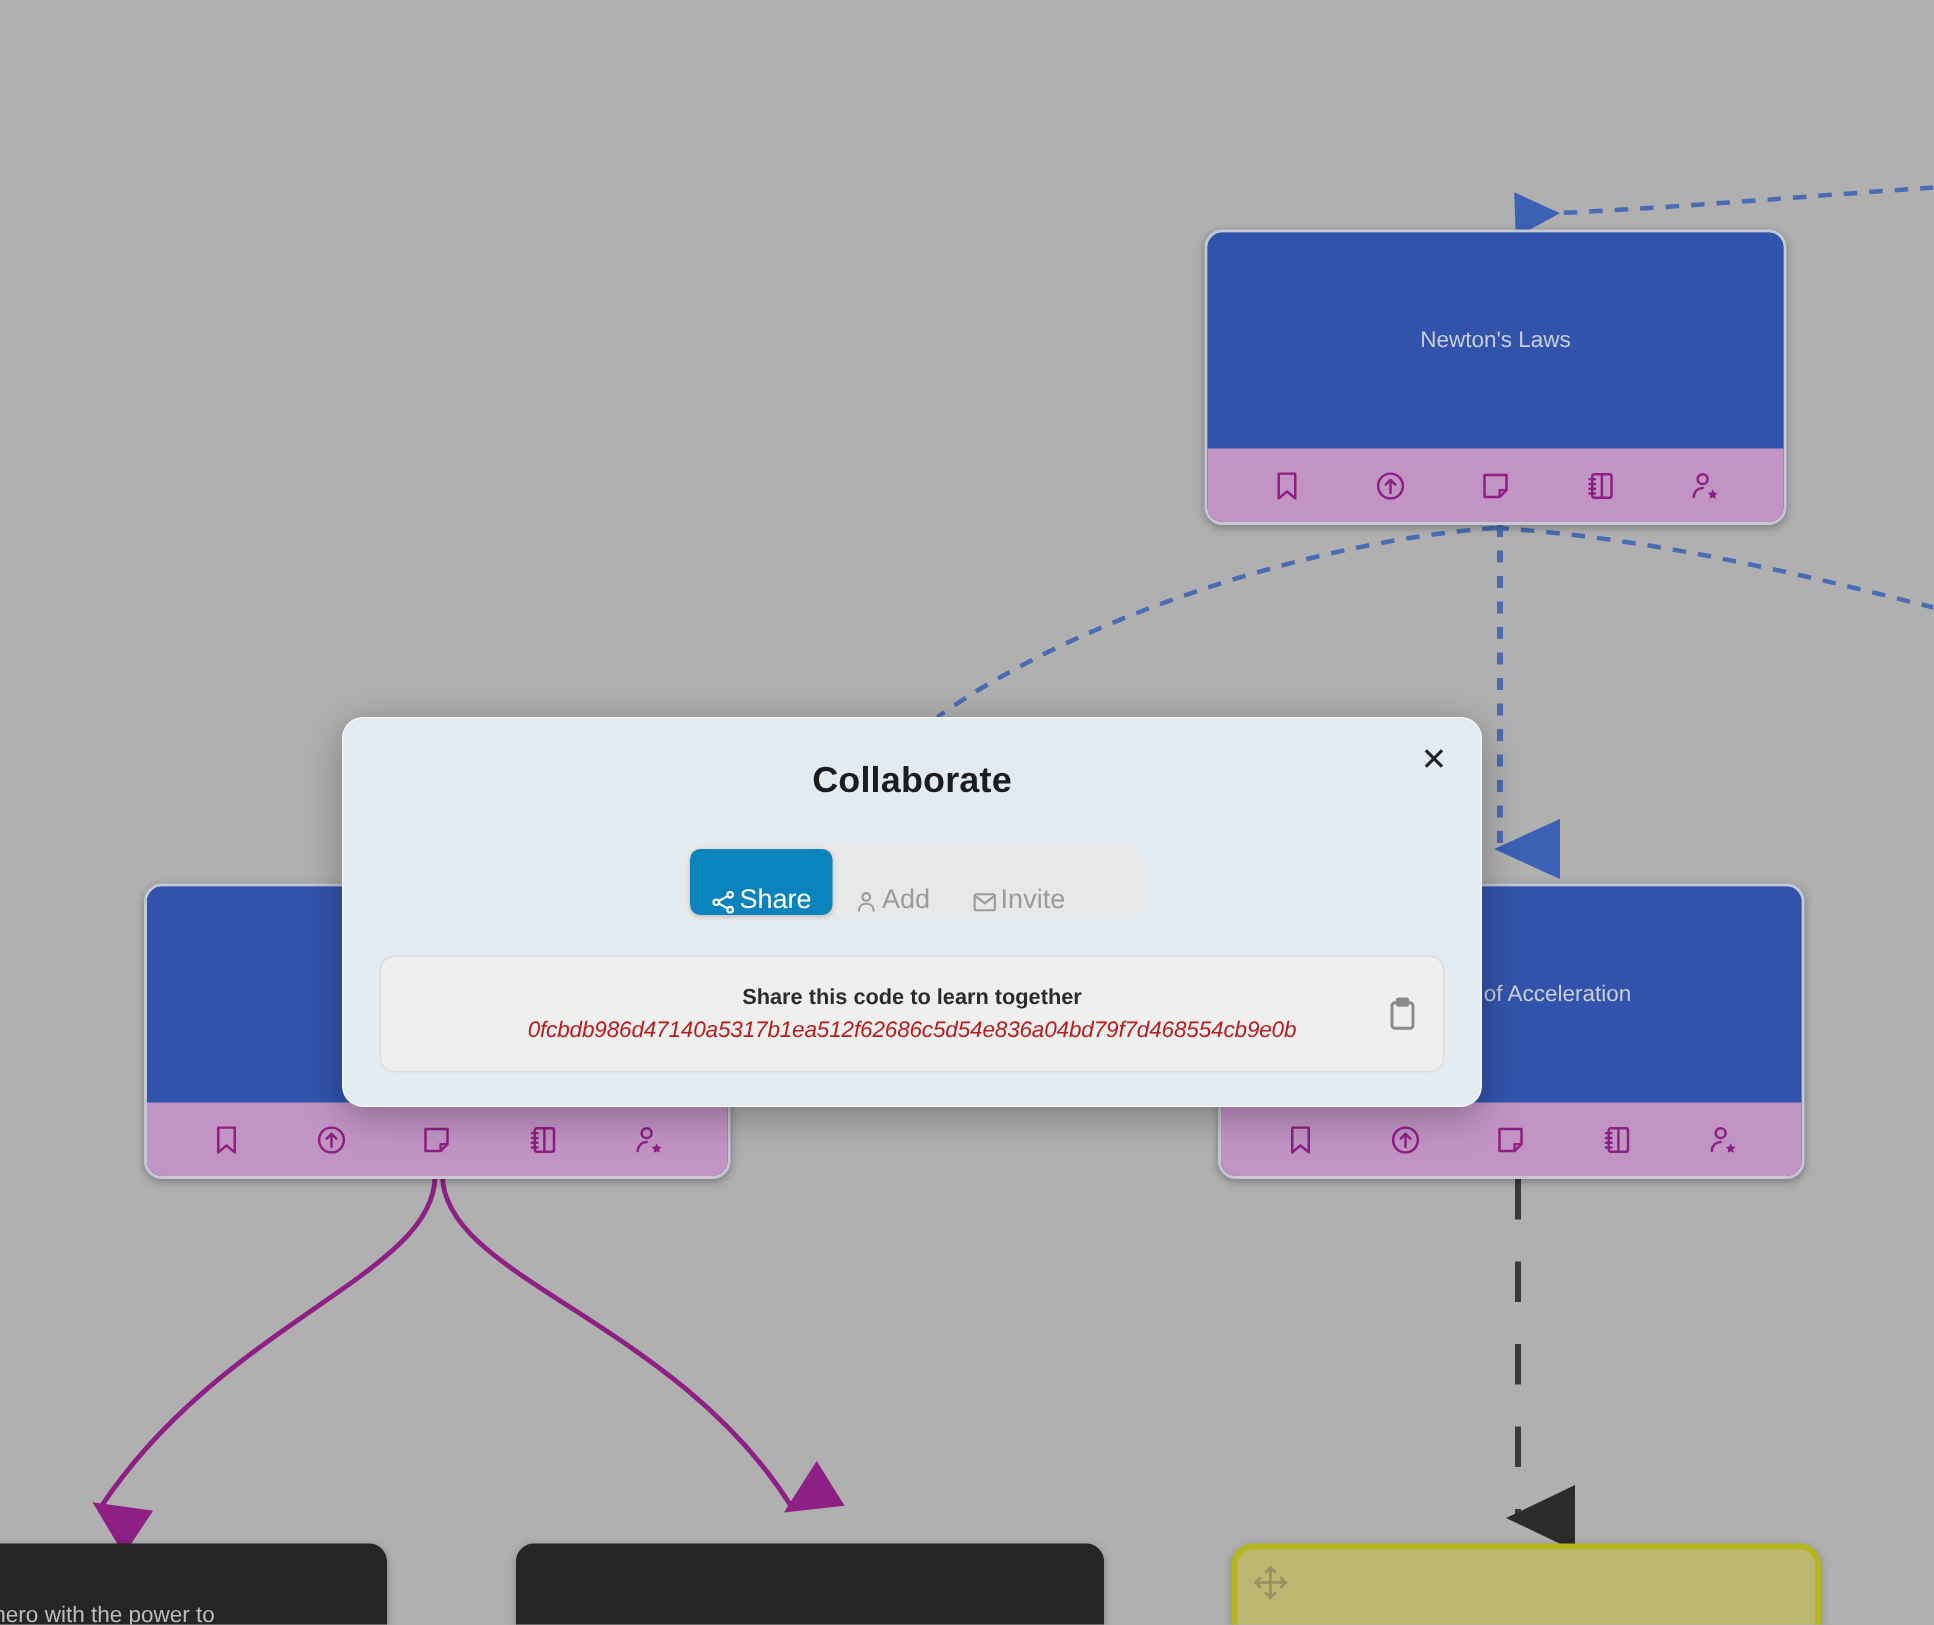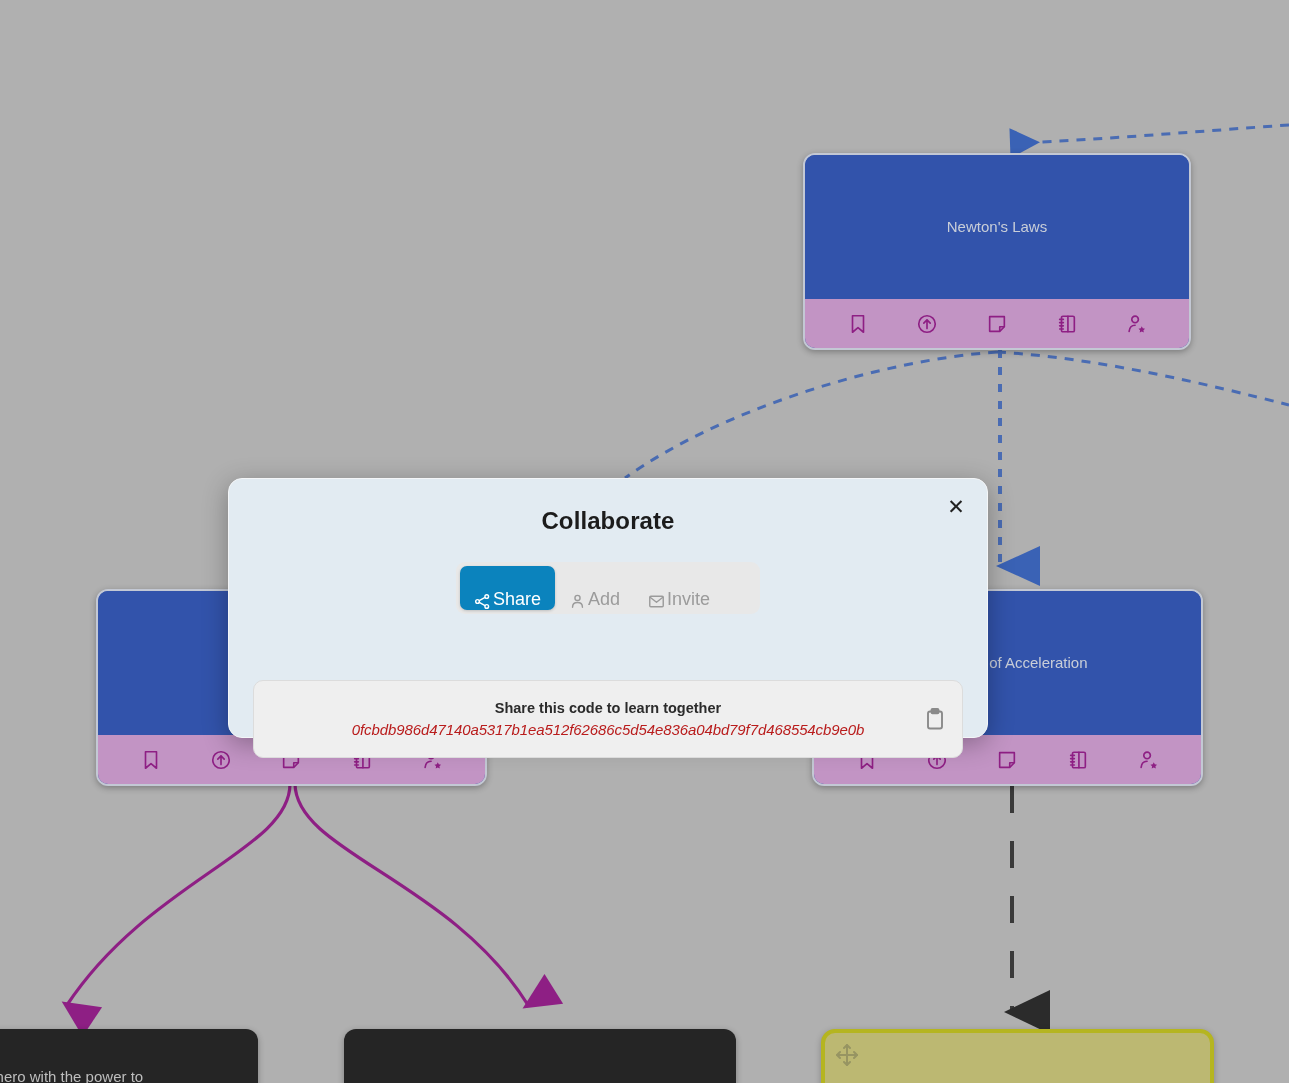--- a/index.html
+++ b/index.html
@@ -200,21 +200,20 @@
     right: 24px;
     top: 158px;
     height: 78px;
     background: #efefef;
     border: 1px solid #dcdcdc;
     border-radius: 10px;
     display: flex;
     align-items: center;
     justify-content: center;
     padding: 16px 44px;
-    margin-top: 43px;
   }
   #code-inner { text-align: center; width: 100%; }
   #code-label {
     font-size: 14.5px;
     color: #2b2b2b;
     font-weight: bold;
     margin-bottom: 5px;
   }
   #code-value {
     font-size: 15px;

